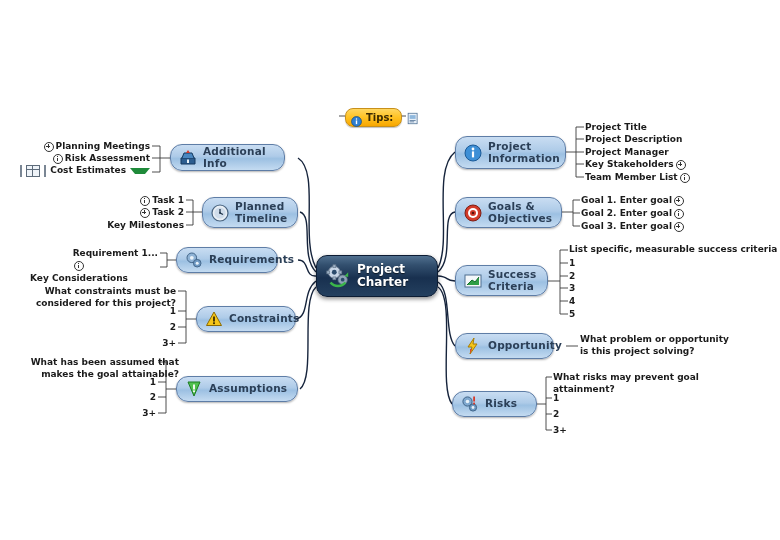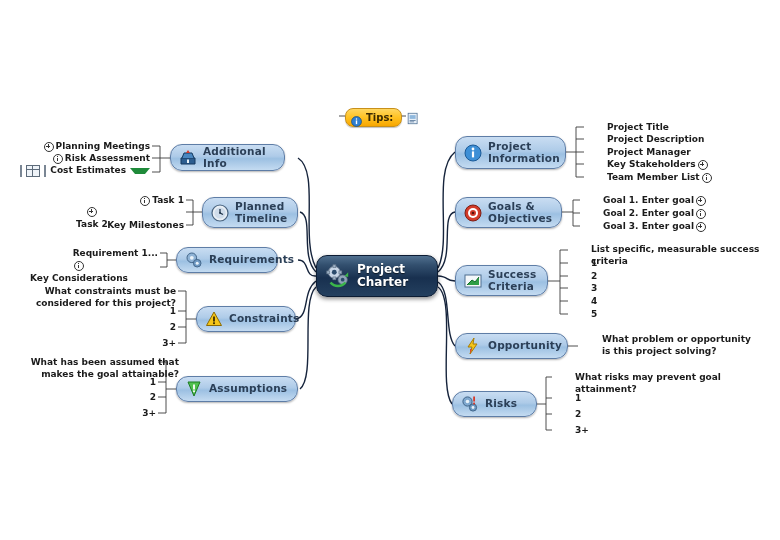--- a/index.html
+++ b/index.html
@@ -34,21 +34,21 @@
   #tips{position:absolute;left:345px;top:108px;height:17px;display:flex;align-items:center;
         gap:4px;padding:0 8px 0 5px;border-radius:8px;border:1px solid #c8901a;
         background:linear-gradient(180deg,#ffd760 0%,#ffc222 50%,#f7a600 100%);
         box-shadow:0 1px 1px rgba(0,0,0,.25);}
   #tips .label{font-weight:bold;font-size:10px;color:#3d2b00;}
   #note-icon{position:absolute;left:407px;top:110px;width:12px;height:13px;}
 
   
   .leaf{position:absolute;font-size:9px;font-weight:bold;color:#1b1b1b;
         line-height:11.5px;white-space:pre-line;}
-  .leaf.r{text-align:left;margin-left:22px;}
+  .leaf.r{text-align:left;}
   .leaf.l{text-align:right;}
   .leaf-row{display:flex;align-items:center;gap:2px;}
   .leaf-row.l{justify-content:flex-end;}
 
   
   .mk{display:inline-block;width:8px;height:8px;border-radius:50%;
       border:1px solid #333;position:relative;flex:0 0 8px;}
   .mk:before{content:"";position:absolute;left:1px;top:3px;width:4px;height:1px;background:#333;}
   .mk.plus:after{content:"";position:absolute;left:3px;top:1px;width:1px;height:4px;background:#333;}
   .mk.info{border:1px solid #333;}
@@ -201,21 +201,21 @@
       <svg viewBox="0 0 18 18" width="18" height="18">
         <rect x="1" y="3" width="16" height="12" fill="#f4f8fb" stroke="#4e6f90" stroke-width="1"></rect>
         <path d="M3 13 L8 8 L11 10 L15 5 L15 13 Z" fill="#2f9e44"></path>
         <path d="M3 13 L8 8 L11 10 L15 5" stroke="#106b28" stroke-width="1" fill="none"></path>
       </svg>
     </span>
     <span class="label">Success
 Criteria</span>
   </div>
 
-  <div class="node" style="left:455px;top:333px;width:113px;height:26px;">
+  <div class="node" style="left:455px;top:333px;width:99px;height:26px;">
     <span class="ico">
       <svg viewBox="0 0 18 18" width="18" height="18">
         <path d="M10 1 L4 10 L8 10 L6 17 L13 7 L9 7 Z" fill="#f5c518" stroke="#a87c05" stroke-width="1"></path>
         <path d="M6 17 L8 12 L6 12 Z" fill="#d84b2a"></path>
       </svg>
     </span>
     <span class="label">Opportunity</span>
   </div>
 
   <div class="node" style="left:452px;top:391px;width:85px;height:26px;">
@@ -346,21 +346,21 @@
     <span class="tbl-ico"></span>
     <span class="bar"></span>
     <span>Cost Estimates</span>
     <span class="caret"></span>
   </div>
 
   <div class="leaf l leaf-row l" style="left:0px;top:195px;width:184px;">
     <span class="mk info"></span>
     <span>Task 1</span>
   </div>
-  <div class="leaf l leaf-row l" style="left:0px;top:207px;width:184px;flex-direction:column;">
+  <div class="leaf l leaf-row l" style="left:0px;top:207px;width:184px;">
     <span class="mk plus"></span>
     <span>Task 2</span>
   </div>
   <div class="leaf l" style="left:0px;top:220px;width:184px;text-align:right;">Key Milestones</div>
 
   <div class="leaf l" style="left:0px;top:248px;width:158px;text-align:right;">Requirement 1...</div>
   <div class="leaf l leaf-row l" style="left:0px;top:261px;width:158px;flex-direction:column;">
     <span class="mk info"></span>
     <span>Key Considerations</span>
   </div>

